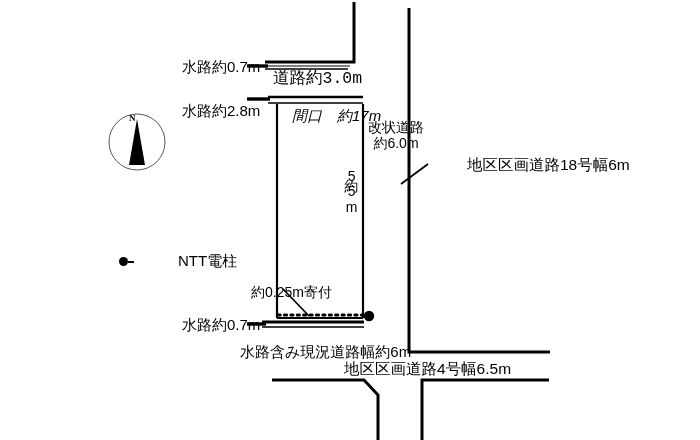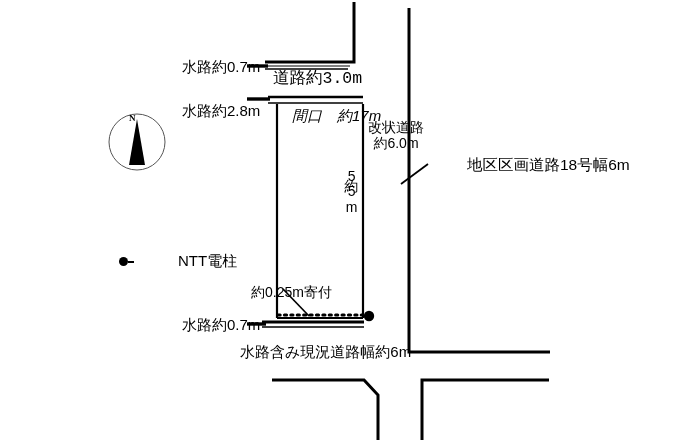--- a/index.html
+++ b/index.html
@@ -149,14 +149,15 @@
   <div class="lbl lbl-lg" style="left:427px; top:157px;padding-left:40px;">地区区画道路18号幅6m</div>
 
   <div class="lbl lbl-sm vert" style="left:344px; top:168px;">約55m</div>
 
   <div class="lbl lbl-sm" style="left:211px; top:285px;margin-left:40px;">約0.25m寄付</div>
 
   <div class="lbl lbl-md" style="left:182px; top:317px;">水路約0.7m</div>
 
   <div class="lbl lbl-md" style="left:226px; top:344px;margin-left:14px;">水路含み現況道路幅約6m</div>
 
+  <div class="lbl lbl-lg" style="left:344px; top:361px;">地区区画道路4号幅6.5m</div>
 
 </div>
 
 </body></html>

